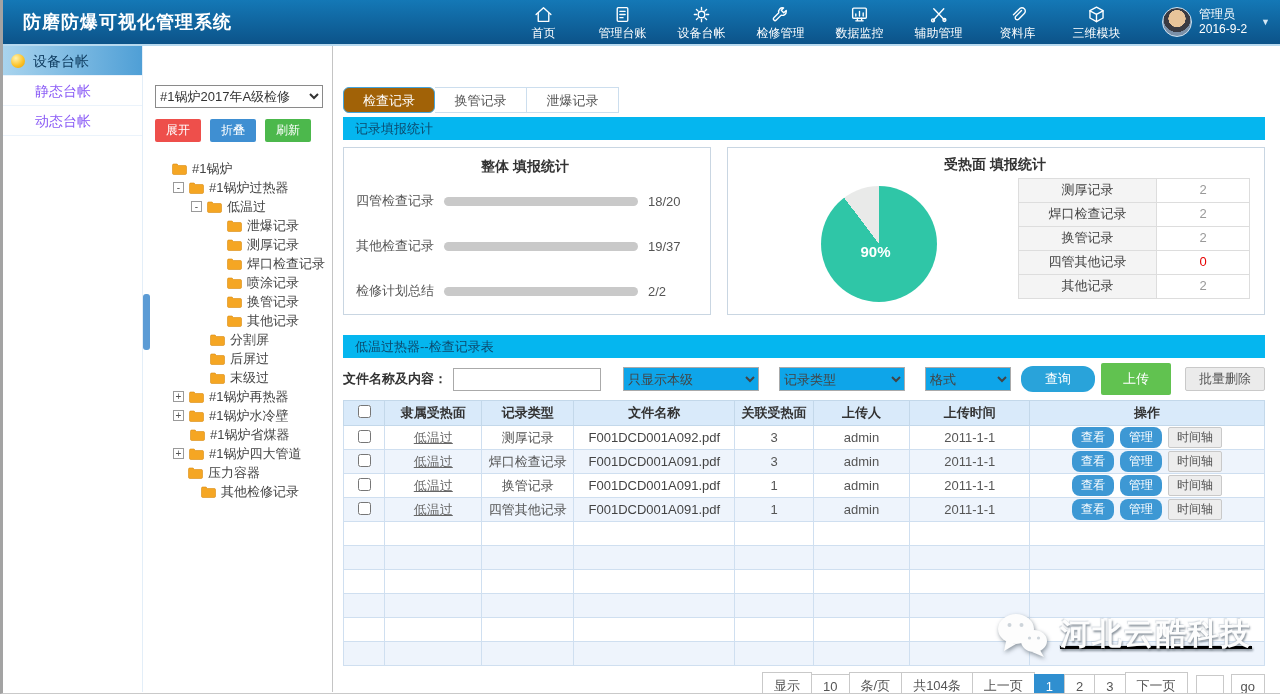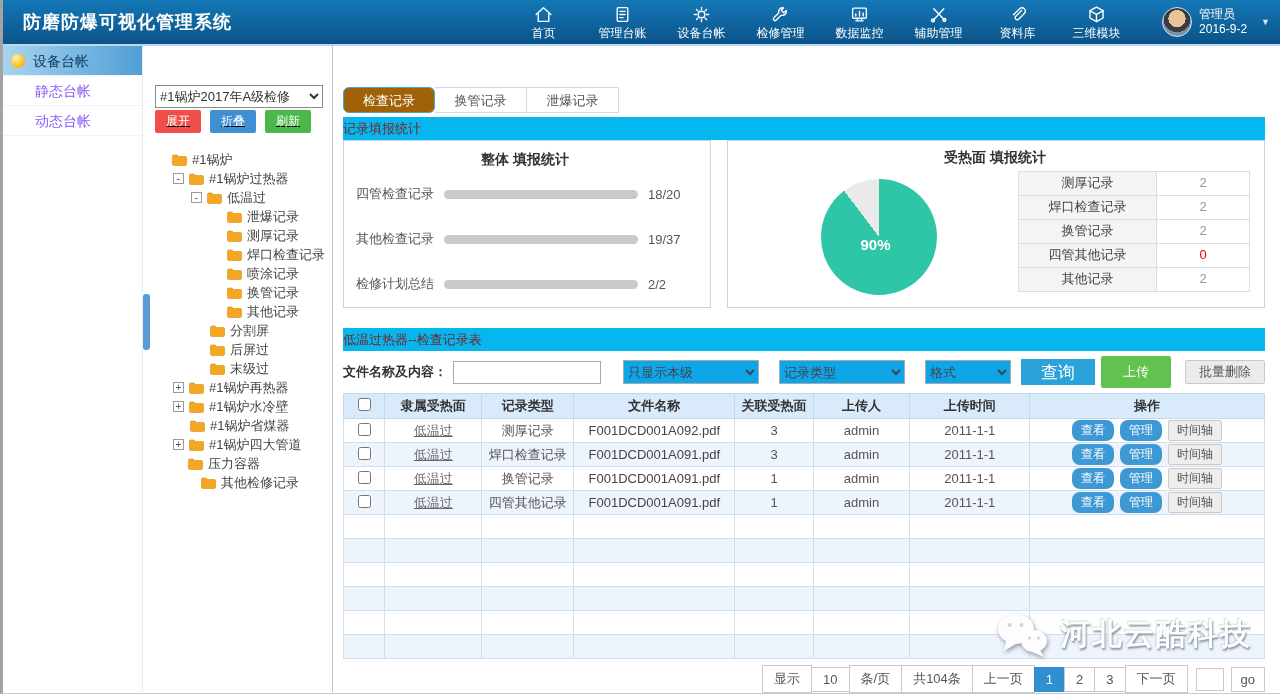--- a/index.html
+++ b/index.html
@@ -34,45 +34,45 @@
                    display:flex; align-items:center; padding-left:8px; }
   .side-dot { width:14px; height:14px; border-radius:50%; margin-right:8px;
               background:radial-gradient(circle at 35% 30%, #fff3b0, #fcc42c 55%, #e89c00); }
 
   
   .tree-panel { width:190px; border-right:1px solid #c4c4c4; position:relative;
                 padding:39px 10px 0 12px; }
   .tree-scroll-thumb { position:absolute; left:0; top:248px; width:7px; height:56px;
                        background:#5b9bd5; border-radius:3px; }
   .proj-select { width:168px; height:23px; font-size:13px; color:#333; border:1px solid #8a8a8a; background:#fff; }
-  .tree-btns { margin-top:2px; display:flex; gap:9px;text-decoration:underline; }
+  .tree-btns { margin-top:11px; display:flex; gap:9px; }
   .tree-btn { border:none; color:#fff; font-size:12px; padding:3px 11px; border-radius:2px; cursor:pointer; }
   .btn-expand { background:#ee4f4b; }
   .btn-collapse { background:#3f8fd2; }
   .btn-refresh { background:#4cb84c; }
   .tree { margin-top:17px; }
   .tree-node { display:flex; align-items:center; height:19px; font-size:13px; color:#444;
                white-space:nowrap; cursor:pointer; }
   .expander { width:11px; height:11px; border:1px solid #9a9a9a; background:#fff; color:#555;
               font-size:10px; line-height:9px; text-align:center; margin-right:5px; flex:none; }
   .folder { width:15px; height:12px; margin-right:5px; flex:none; }
 
   
   .main { flex:1; position:relative; padding:41px 15px 0 10px; }
 
   .tabs { display:flex; }
   .tab { width:92px; height:26px; line-height:25px; text-align:center; font-size:13px;
          border:1px solid #ccdeee; border-left:none; background:#fff; color:#555; cursor:pointer; }
   .tab:first-child { border-left:1px solid #ccdeee; }
   .tab.active { background:#a16207; border-color:#45a4dd; color:#fff;border-radius:6px; }
 
-  .banner { height:23px; line-height:23px; background:#05b6ef; color:#7f1d1d; font-size:13px;
-            margin-top:4px; }
-
-  .panels { display:flex; gap:16px; margin-top:0; height:168px; }
+  .banner { height:23px; line-height:23px; background:#05b6ef; color:#0c4a6e; font-size:13px;
+            padding-left:12px; margin-top:4px; }
+
+  .panels { display:flex; gap:16px; margin-top:7px; height:168px; }
   .panel { border:1px solid #c9d6e2; background:#fff; }
   .panel-left { width:368px; padding:10px 16px 0 12px; }
   .panel-title { text-align:center; font-size:14px; font-weight:bold; color:#333; }
   .bar-row { display:flex; align-items:center; margin-top:27px; }
   .bar-row:first-of-type { margin-top:16px; }
   .bar-label { width:88px; font-size:13px; color:#555; flex:none; }
   .bar-track { flex:1; height:9px; background:#c9c9c9; border-radius:5px; overflow:hidden; }
   .bar-fill { height:100%; border-radius:5px; }
   .bar-value { width:46px; margin-left:10px; font-size:13px; color:#555; }
 
@@ -91,21 +91,21 @@
                  text-align:center; color:#999; }
   .stat-row .v.red { color:#e60000; }
 
   .banner2 { margin-top:20px; }
 
   .filter-row { display:flex; align-items:center; height:42px; }
   .filter-label { font-size:13px; font-weight:bold; color:#333; margin-right:6px; white-space:nowrap; }
   .filter-input { width:148px; height:23px; border:1px solid #aaa; margin-right:22px; padding:0 4px; font-size:13px; }
   .filter-select { height:24px; font-size:13px; color:#444; border:1px solid #aaa; background:#0ea5e9; margin-right:20px; }
   .sel-scope { width:136px; } .sel-type { width:126px; } .sel-format { width:86px; margin-right:10px; }
-  .btn-search { width:74px; height:26px; background:#29a3da; border:none; color:#fff; font-size:17px; border-radius:0; cursor:pointer; }
+  .btn-search { width:74px; height:26px; background:#29a3da; border:none; color:#fff; font-size:13px; border-radius:12px; cursor:pointer; }
   .spacer { flex:1; }
   .btn-upload { width:70px; height:32px; background:#61c250; border:none; color:#fff; font-size:13px; border-radius:2px; cursor:pointer; }
   .btn-batch { width:80px; height:24px; background:#ebebeb; border:1px solid #c9c9c9; color:#555; font-size:13px; border-radius:2px; margin-left:14px; cursor:pointer; }
 
   table.records { width:100%; border-collapse:collapse; font-size:13px; table-layout:fixed; }
   table.records th { background:#d9eafa; border:1px solid #c3d8ea; height:25px; color:#333; font-weight:bold; }
   table.records td { border:1px solid #cfdff0; height:24px; text-align:center; color:#555; overflow:hidden; white-space:nowrap; }
   table.records tbody tr:nth-child(even) td { background:#eef4fc; }
   .surface-link { text-decoration:underline; color:#666; cursor:pointer; }
   .act-btn { display:inline-block; padding:2px 9px; font-size:12px; border-radius:2px; margin:0 3px; cursor:pointer; }
@@ -114,21 +114,21 @@
 
   .pagination { display:flex; justify-content:flex-end; align-items:center; margin-top:6px; }
   .pg-cell { border:1px solid #c9c9c9; padding:4px 11px; font-size:13px; color:#555;
              margin-left:-1px; background:#fff; cursor:pointer; }
   .pg-static { cursor:default; }
   .pg-cell.active { background:#2f8fd0; border-color:#2f8fd0; color:#fff; }
   .pg-input { width:28px; height:23px; border:1px solid #c9c9c9; margin-left:8px; }
   .pg-go { border:1px solid #c9c9c9; padding:4px 9px; font-size:13px; color:#555; margin-left:7px; background:#fff; cursor:pointer; }
 
   .watermark { position:absolute; right:28px; top:565px; display:flex; align-items:center;
-               pointer-events:none; }
+               pointer-events:none;text-decoration:underline; }
   .wm-text { font-size:30px; font-weight:bold; color:#fdfdfd;
              text-shadow:1px 2px 2px rgba(130,140,150,.9), -1px -1px 1px rgba(180,190,200,.5); letter-spacing:2px; }
   .wm-icon { margin-right:8px; filter:drop-shadow(1px 2px 2px rgba(130,140,150,.9)); }
 </style>
 </head>
 <body>
 
 <div class="page">
 
   <div class="header">

